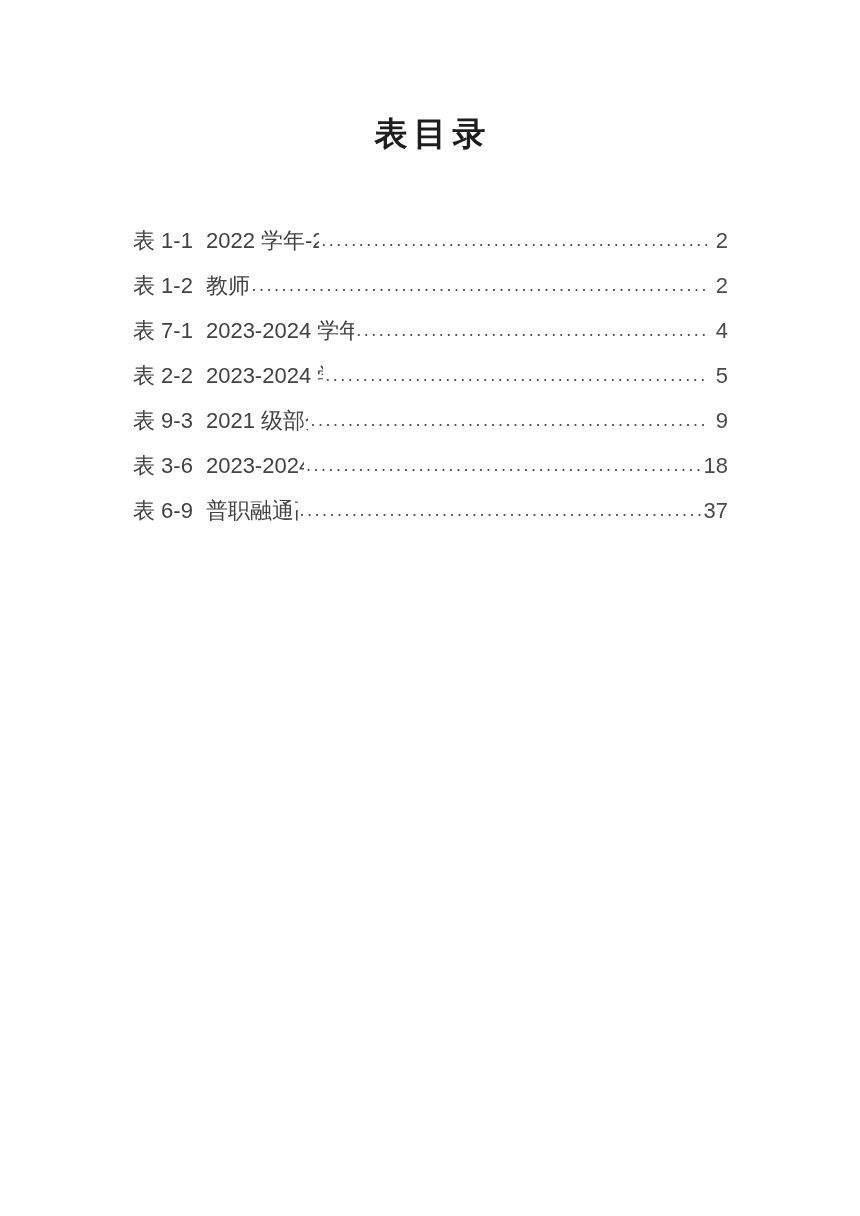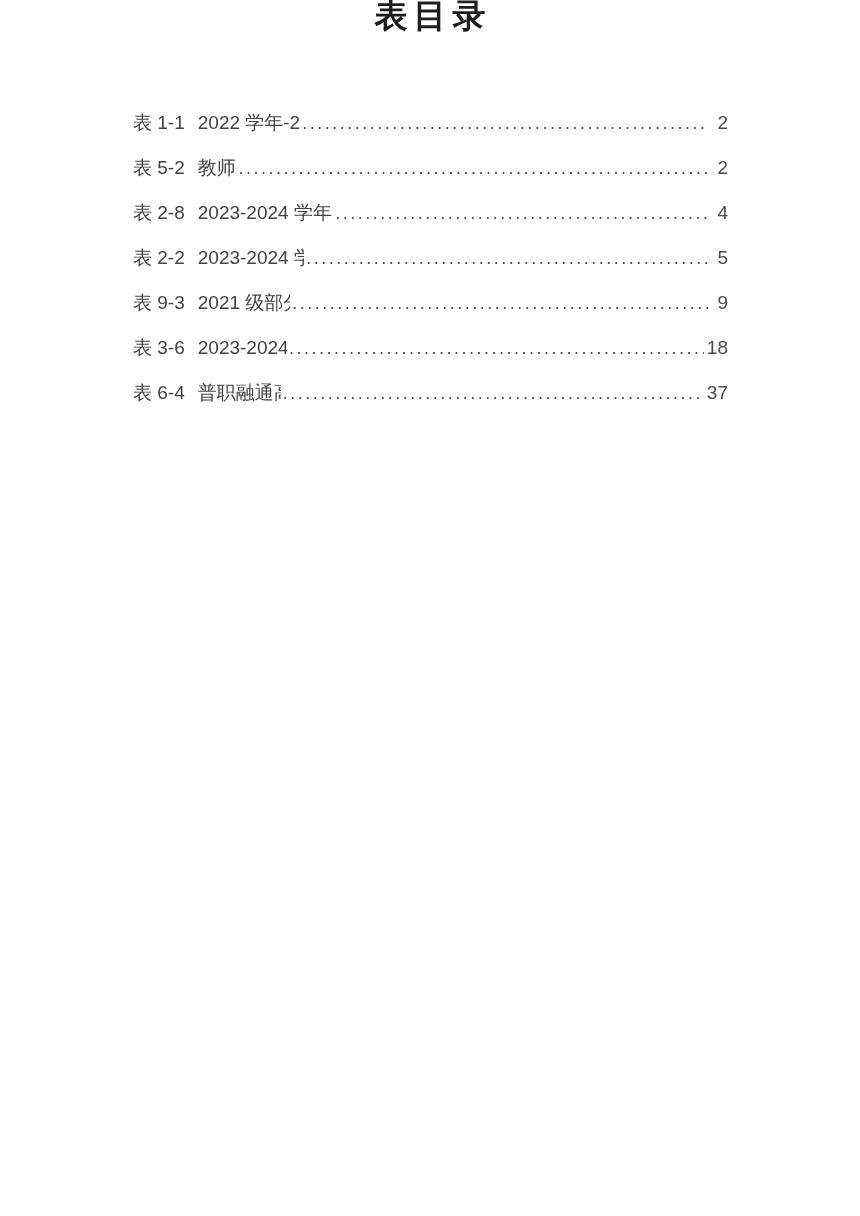--- a/index.html
+++ b/index.html
@@ -17,40 +17,41 @@
   }
 
   .doc-page {
     width: 860px;
     height: 1216px;
     background: #ffffff;
     position: relative;
   }
 
   .doc-title {
+    padding-top: 118px;
     text-align: center;
     font-size: 33px;
     line-height: 1;
     font-weight: bold;
     letter-spacing: 6px;
     text-indent: 6px; 
     color: #1d1d1d;
     font-family: "Liberation Serif", serif;
   }
 
   .toc-list {
     margin: 67px 132px 0 133px; 
   }
 
   .toc-row {
     display: flex;
-    align-items: center;
+    align-items: flex-end;
     height: 45px;
     line-height: 45px;
-    font-size: 19px;
+    font-size: 22px;
     color: #424242;
     white-space: nowrap;
   }
 
   .toc-label {
     flex: 0 0 auto;
     margin-right: 13px;
   }
 
   .toc-title {
@@ -90,28 +91,28 @@
   <div class="toc-list">
 
     <div class="toc-row">
       <span class="toc-label">表 1-1</span>
       <span class="toc-title">2022 学年-2024 学年学生规模情况</span>
       <span class="toc-leader"></span>
       <span class="toc-page-num">2</span>
     </div>
 
     <div class="toc-row">
-      <span class="toc-label">表 5-2</span>
+      <span class="toc-label">表 1-2</span>
       <span class="toc-title">教师结构图</span>
       <span class="toc-leader"></span>
       <span class="toc-page-num">2</span>
     </div>
 
     <div class="toc-row">
-      <span class="toc-label">表 2-8</span>
+      <span class="toc-label">表 7-1</span>
       <span class="toc-title">2023-2024 学年，我校学生职业技能大赛获奖情况</span>
       <span class="toc-leader"></span>
       <span class="toc-page-num">4</span>
     </div>
 
     <div class="toc-row">
       <span class="toc-label">表 2-2</span>
       <span class="toc-title">2023-2024 学年学生问卷调查情况表</span>
       <span class="toc-leader"></span>
       <span class="toc-page-num">5</span>
@@ -125,20 +126,20 @@
     </div>
 
     <div class="toc-row">
       <span class="toc-label">表 3-6</span>
       <span class="toc-title">2023-2024 学年专业设置情况</span>
       <span class="toc-leader"></span>
       <span class="toc-page-num">18</span>
     </div>
 
     <div class="toc-row">
-      <span class="toc-label">表 6-4</span>
+      <span class="toc-label">表 6-9</span>
       <span class="toc-title">普职融通高一平均分统计表</span>
       <span class="toc-leader"></span>
       <span class="toc-page-num">37</span>
     </div>
 
   </div>
 </div>
 
 </body></html>

